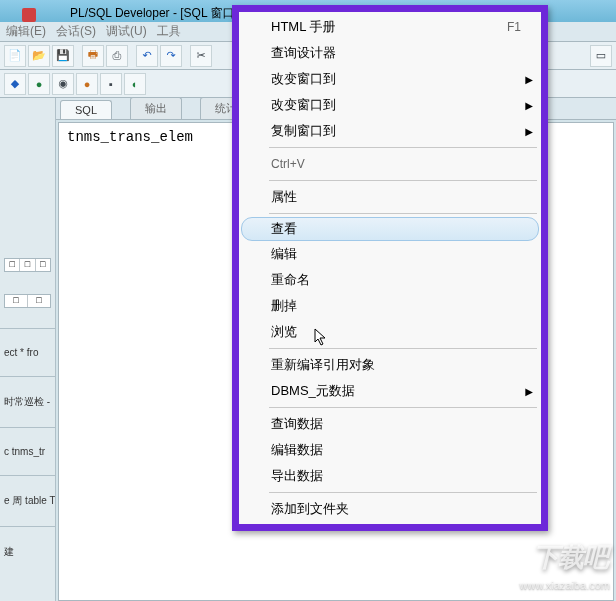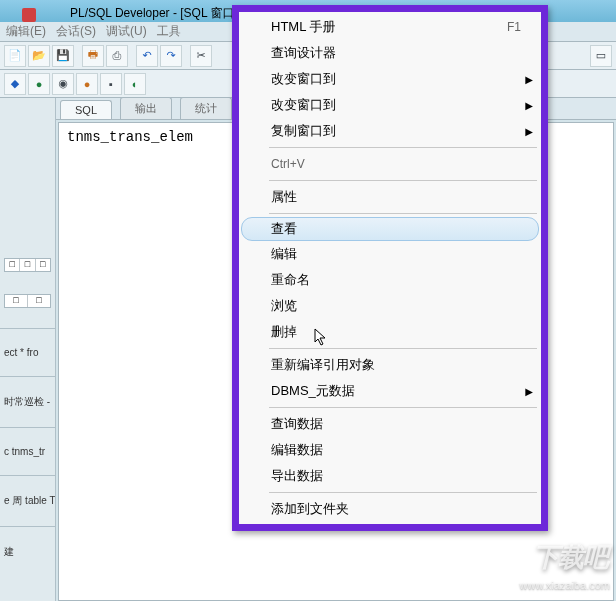--- a/index.html
+++ b/index.html
@@ -18,21 +18,21 @@
     .toolbar2 { height: 28px; background: #e8f0f4; display: flex; align-items: center; gap: 2px; padding: 0 4px; border-bottom: 1px solid #a8b8c0; }
     .workspace { display: flex; height: calc(601px - 22px - 20px - 28px - 28px); }
     .sidebar { width: 56px; background: #e0eaee; border-right: 1px solid #b0c0c8; display: flex; flex-direction: column; }
     .sidebar-top { flex: 1; }
     .sidebar-section { border-top: 1px solid #b0c0c8; padding: 18px 4px; font-size: 10px; color: #333; white-space: nowrap; overflow: hidden; }
     .sidebar-box { border: 1px solid #a8b8c0; background: #fff; height: 14px; margin: 2px 4px; display: flex; }
     .sidebar-box span { flex:1; border-right:1px solid #c0c8cc; font-size:9px; text-align:center; }
     .sidebar-box span:last-child { border-right:none; }
     .editor-area { flex: 1; background: #d4e4ea; display: flex; flex-direction: column; }
     .tabstrip { height: 22px; background: #dce8ee; display: flex; align-items: flex-end; padding-left: 4px; border-bottom: 1px solid #a8b8c0; }
-    .tab { padding: 3px 14px; background: #f4f8fa; border: 1px solid #a8b8c0; border-bottom: none; margin-right: 8px; border-radius: 3px 3px 0 0; font-size: 11px; color: #333; }
+    .tab { padding: 3px 14px; background: #f4f8fa; border: 1px solid #a8b8c0; border-bottom: none; margin-right: 18px; border-radius: 3px 3px 0 0; font-size: 11px; color: #333; }
     .tab.inactive { background: #e0e8ec; color: #666; }
     .editor { flex: 1; background: #fff; margin: 2px 2px 0 2px; border: 1px solid #a8b8c0; padding: 6px 8px; font-family: "Courier New", monospace; font-size: 14px; color: #000; position: relative; }
     .editor-text { white-space: pre; }
     .ctxmenu { position: absolute; left: 232px; top: 5px; width: 316px; background: #f8f8f8; border: 7px solid #6d28d9; box-shadow: 2px 3px 6px rgba(0,0,0,0.35); padding: 2px; z-index: 100; }
     .ctxmenu .mi { display: flex; align-items: center; height: 26px; padding: 0 18px 0 30px; color: #000; position: relative; font-size: 13px; }
     .ctxmenu .mi.hover { background: linear-gradient(#e8f2fa, #d4e8f6); border: 1px solid #a0c8e8; border-radius: 11px; padding: 0 17px 0 29px; height: 24px; }
     .ctxmenu .mi .label { flex: 1; }
     .ctxmenu .mi .accel { color: #666; font-size: 12px; }
     .ctxmenu .mi .arrow { position: absolute; right: 6px; color: #000; font-size: 10px; }
     .ctxmenu .msep { height: 1px; background: #c8c8c8; margin: 3px 2px 3px 28px; }
@@ -145,24 +145,24 @@
   <div class="mi hover">
       <span class="label">查看</span>
     </div>
   <div class="mi">
       <span class="label">编辑</span>
     </div>
   <div class="mi">
       <span class="label">重命名</span>
     </div>
   <div class="mi">
-      <span class="label">浏览</span>
+      <span class="label">删掉</span>
     </div>
   <div class="mi">
-      <span class="label">删掉</span>
+      <span class="label">浏览</span>
     </div>
   <div class="msep"></div>
   <div class="mi">
       <span class="label">重新编译引用对象</span>
     </div>
   <div class="mi">
       <span class="label">DBMS_元数据</span>
       <span class="arrow">▶</span>
     </div>
   <div class="msep"></div>

